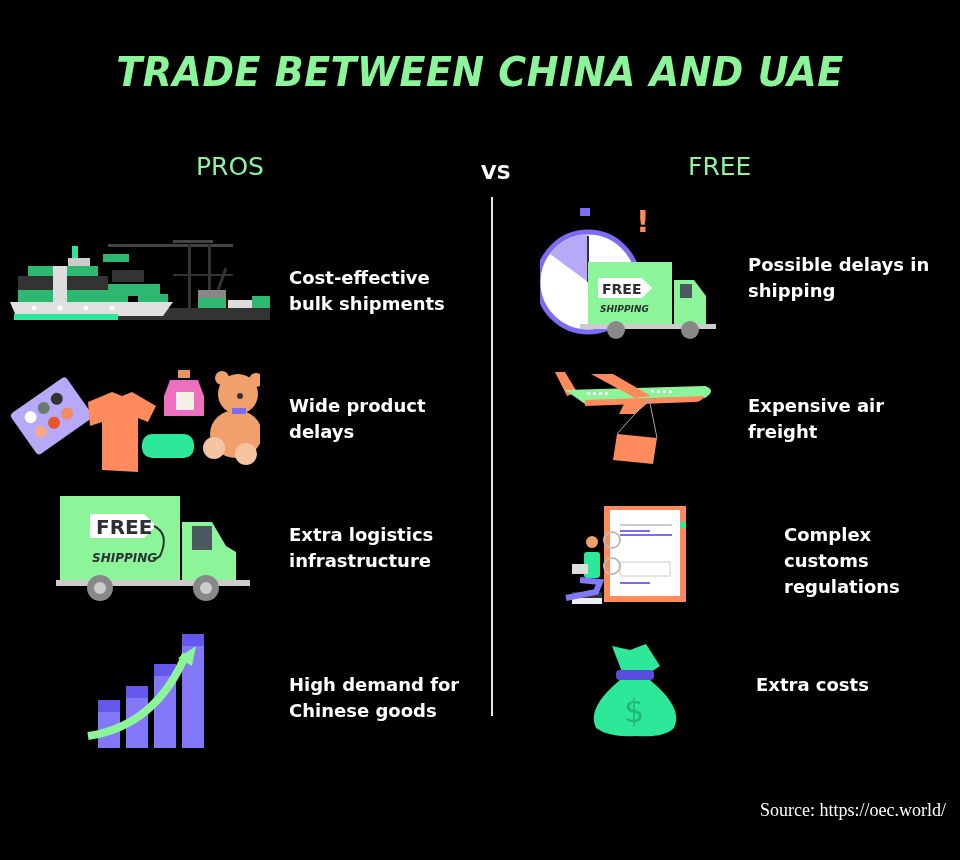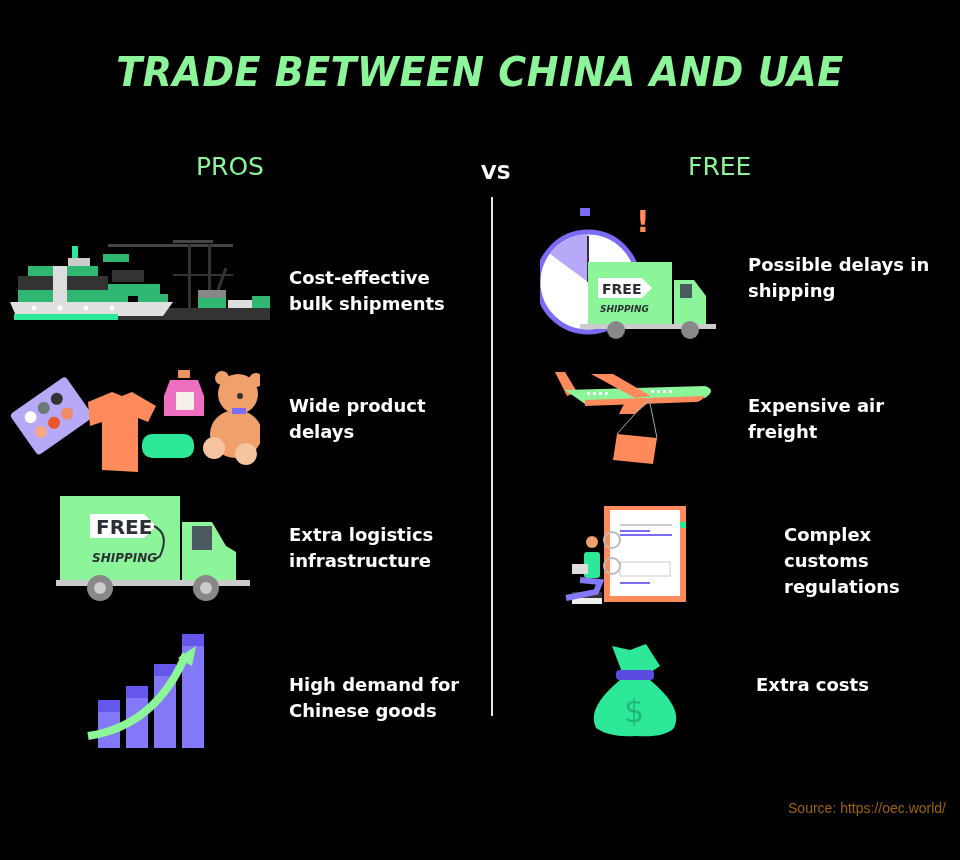--- a/index.html
+++ b/index.html
@@ -23,22 +23,22 @@
       font-weight: bold; font-size: 20px; color: #fff;
     }
     .divider { position: absolute; left: 491px; top: 197px; width: 2px; height: 519px; background: #e6e6e6; }
 
     .item-text {
       position: absolute; font-family: "DejaVu Sans", sans-serif; font-weight: bold;
       font-size: 18px; line-height: 26px; color: #fff; white-space: pre-line;
     }
     .icon { position: absolute; }
     .source {
-      position: absolute; right: 14px; top: 800px; font-family: Liberation Sans, sans-serif;
-      font-size: 14px; color: #a16207;
+      position: absolute; right: 14px; top: 800px; font-family: Liberation Serif, serif;
+      font-size: 18px; color: #ffffff;
     }
   </style>
 </head>
 <body>
 
 <div class="title">TRADE BETWEEN CHINA AND UAE</div>
 <div class="col-head pros">PROS</div>
 <div class="vs">VS</div>
 <div class="col-head cons">FREE</div>
 <div class="divider"></div>

